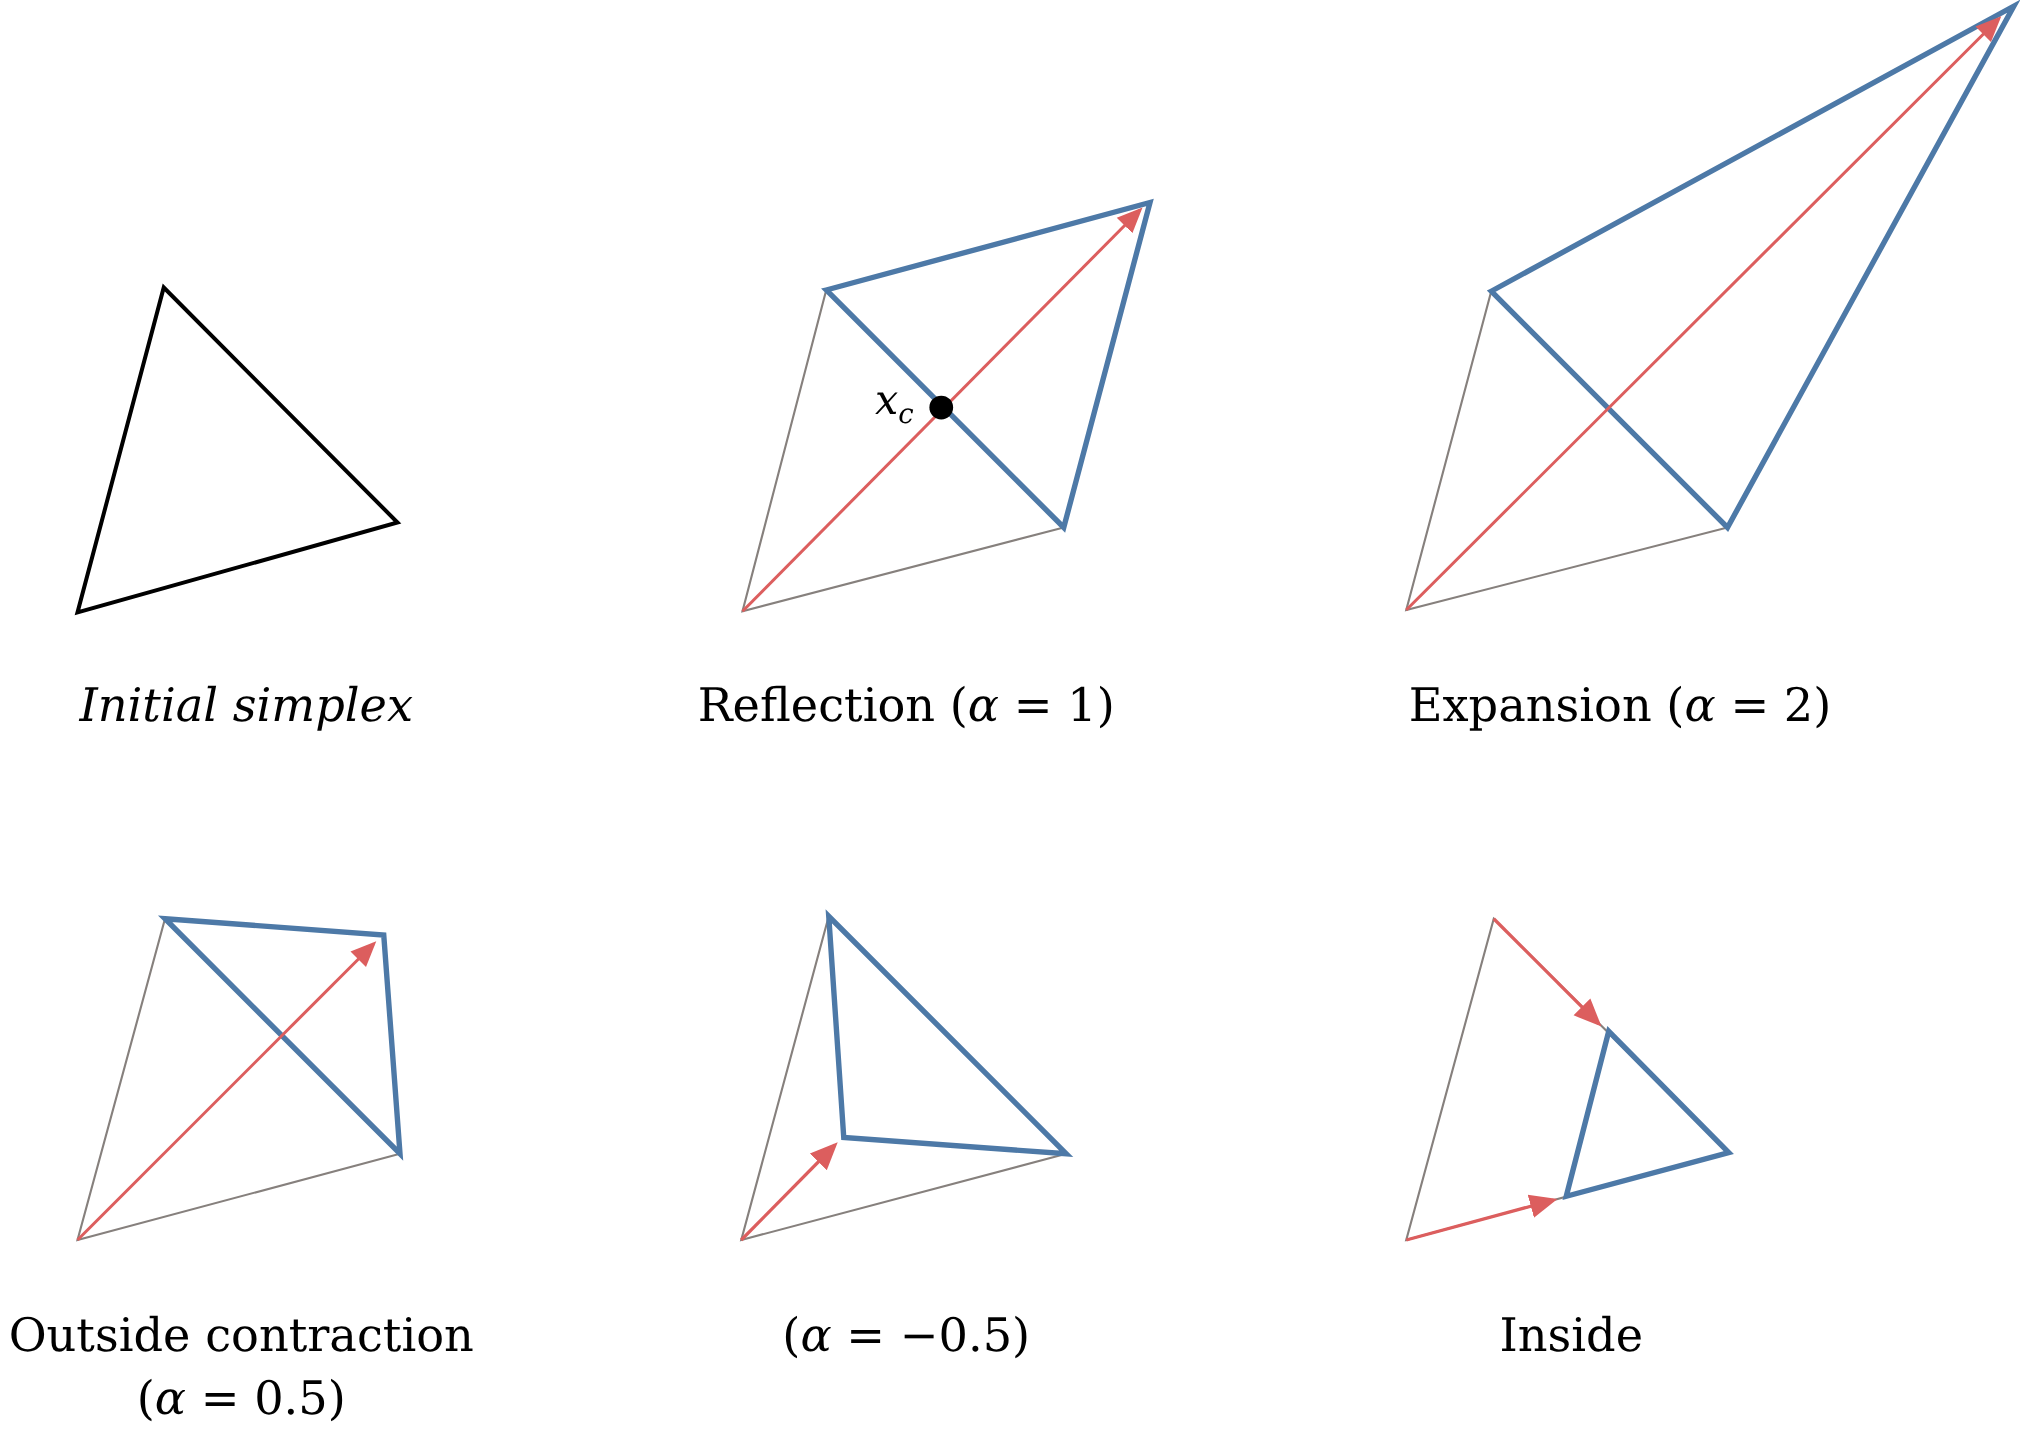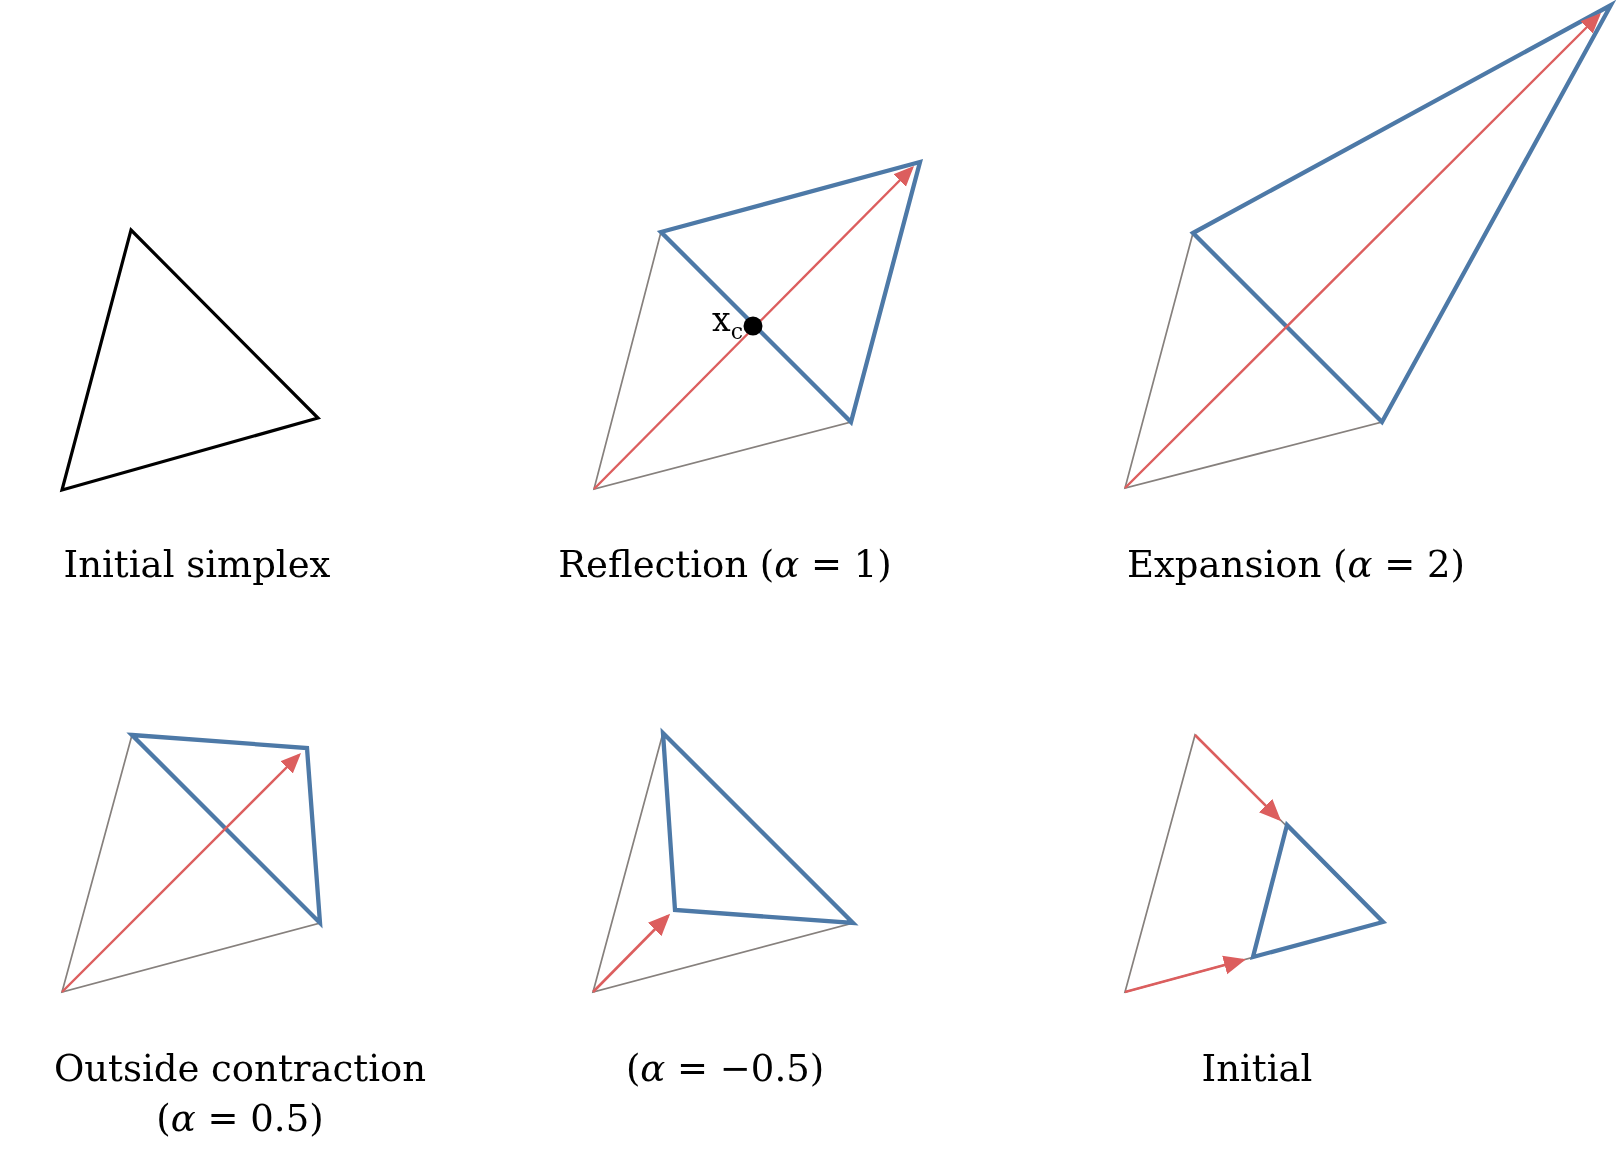--- a/index.html
+++ b/index.html
@@ -8,29 +8,29 @@
     font-family:"DejaVu Serif", "Liberation Serif", serif;color:#000;
     overflow:hidden;
   }
   .fig svg{position:absolute;left:0;top:0;}
   .caption{
     position:absolute;transform:translateX(-50%);
     text-align:center;font-size:37px;line-height:50px;white-space:nowrap;
   }
   .caption .line{display:block;}
   .it{font-style:italic;}
-  #cap-initial   {left:197px; top:540px;}
+  #cap-initial   {left:197px; top:540px;font-style:italic;}
   #cap-reflection{left:725px; top:540px;text-align:center;}
   #cap-expansion {left:1296px;top:540px;}
-  #cap-outside   {left:193px; top:1044px;margin-left:47px;}
+  #cap-outside   {left:193px; top:1044px;}
   #cap-inside    {left:725px; top:1044px;}
   #cap-shrink    {left:1257px;top:1044px;}
   .xc-label{
     position:absolute;left:700px;top:303px;
-    font-size:33px;line-height:1;margin-left:12px;
+    font-size:33px;font-style:italic;line-height:1;
   }
   .xc-label sub{font-size:22px;line-height:0;}
 </style>
 </head>
 <body>
 
 <div class="fig">
 
   <svg id="diagram" width="1616" height="1163" viewBox="0 0 1616 1163">
     <defs>
@@ -85,18 +85,18 @@
   <div class="caption" id="cap-outside">
     <span class="line"><span>Outside contraction</span></span>
     <span class="line"><span>(</span><span class="it">α</span><span> = 0.5)</span></span>
   </div>
 
   <div class="caption" id="cap-inside">
     <span class="line"><span>(</span><span class="it">α</span><span> = −0.5)</span></span>
   </div>
 
   <div class="caption" id="cap-shrink">
-    <span class="line"><span>Initial</span></span>
+    <span class="line"><span>Inside</span></span>
   </div>
 
   <div class="xc-label"><span>x</span><sub>c</sub></div>
 
 </div>
 
 </body></html>

